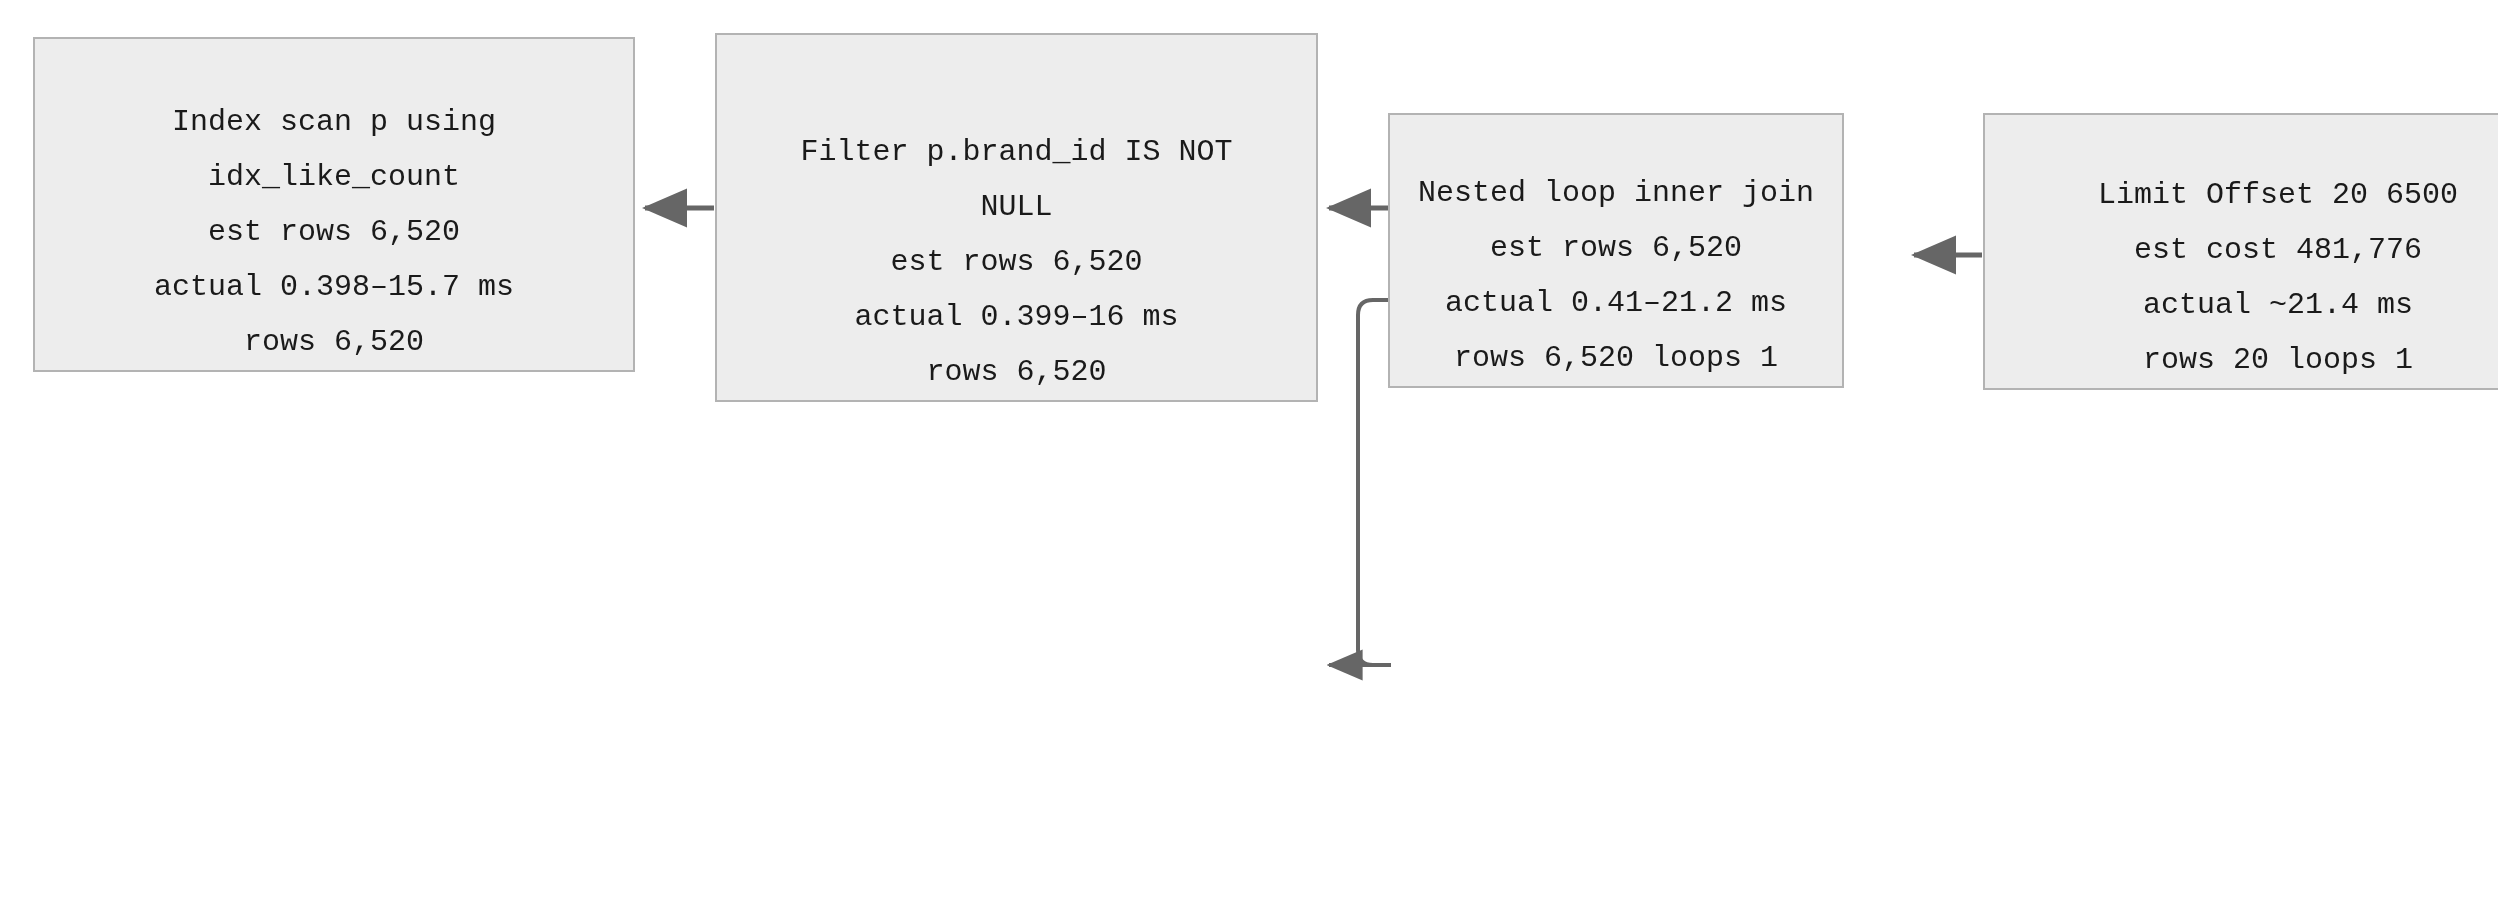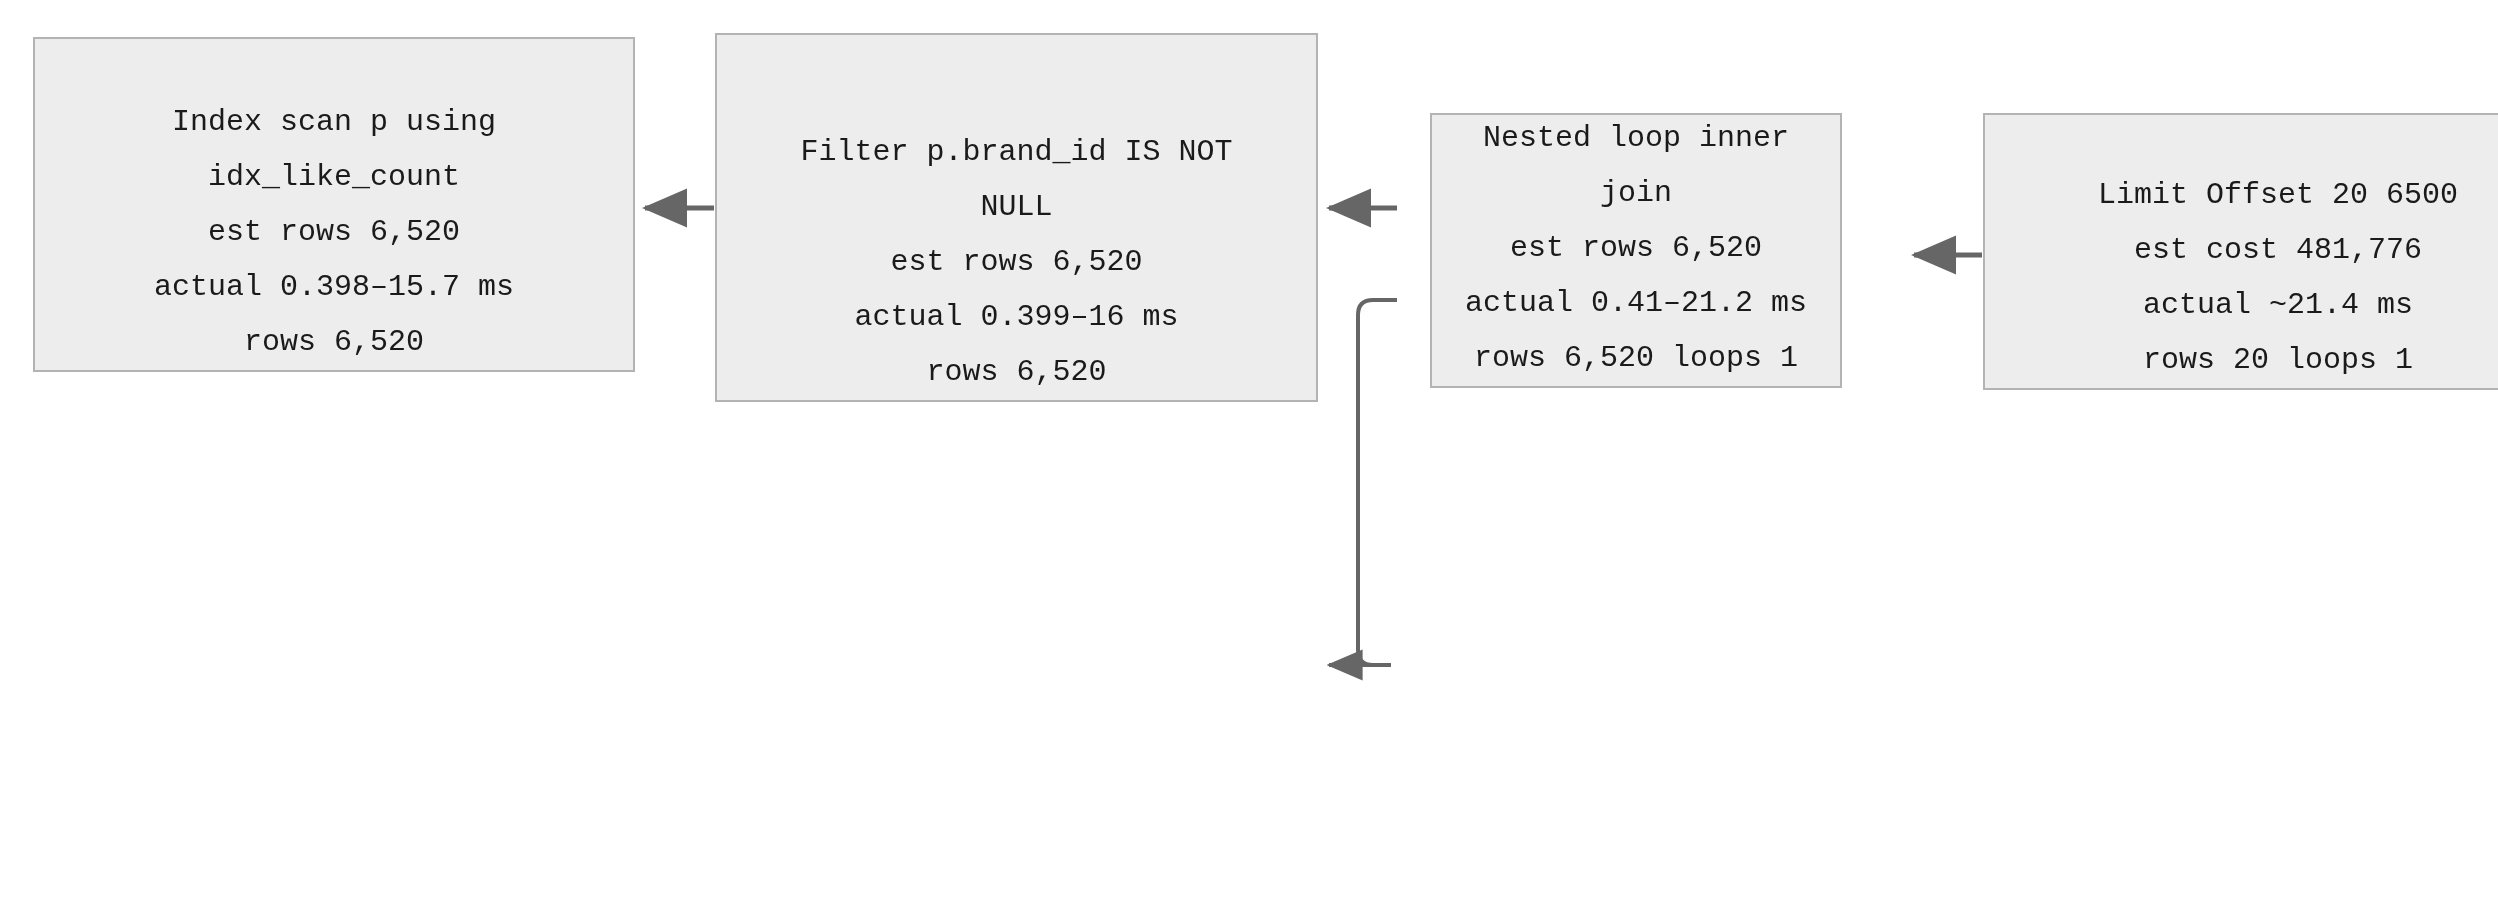--- a/index.html
+++ b/index.html
@@ -88,21 +88,21 @@
   </div>
 
   <div class="node" style="left:715px; top:33px; width:603px; height:369px;">
     <span class="node-text">Filter p.brand_id IS NOT
 NULL
 est rows 6,520
 actual 0.399–16 ms
 rows 6,520</span>
   </div>
 
-  <div class="node" style="left:1430px; top:113px; width:412px; height:275px;">
+  <div class="node" style="left:1388px; top:113px; width:456px; height:275px;">
     <span class="node-text">Nested loop inner join
 est rows 6,520
 actual 0.41–21.2 ms
 rows 6,520 loops 1</span>
   </div>
 
   <div class="node" style="left:1983px; top:113px; width:551px; height:277px;padding-left:39px;">
     <span class="node-text">Limit Offset 20 6500
 est cost 481,776
 actual ~21.4 ms

